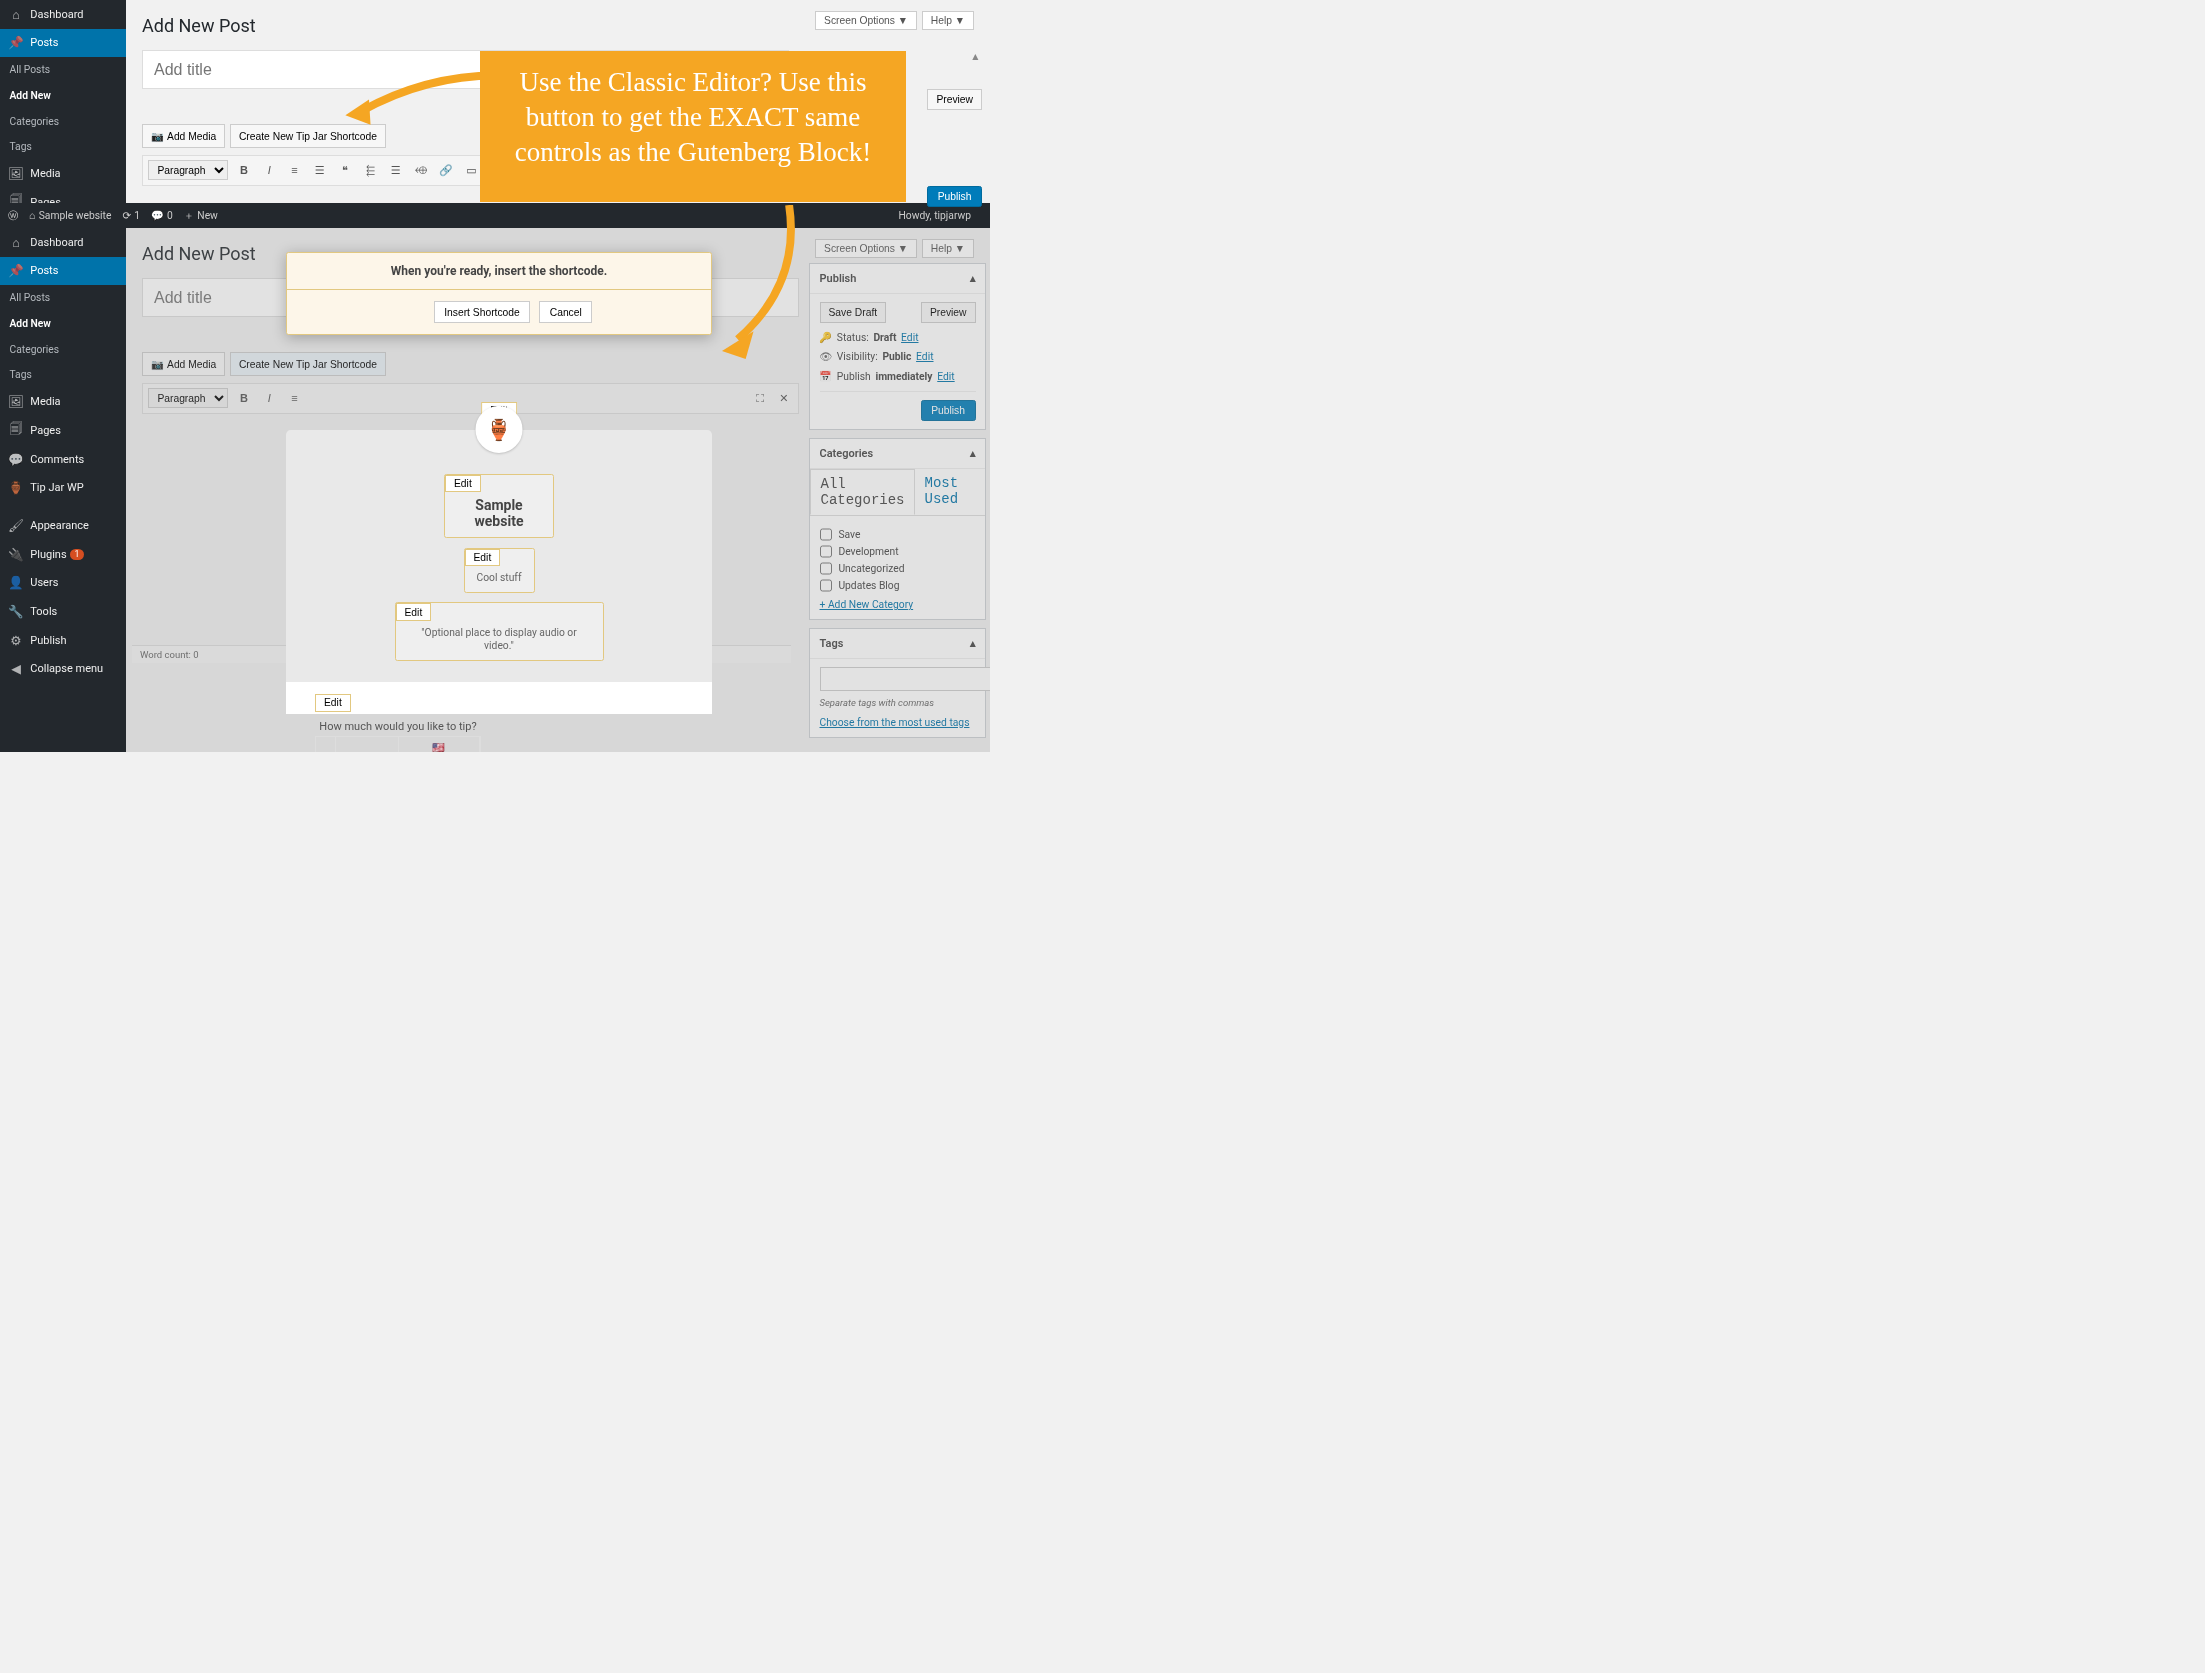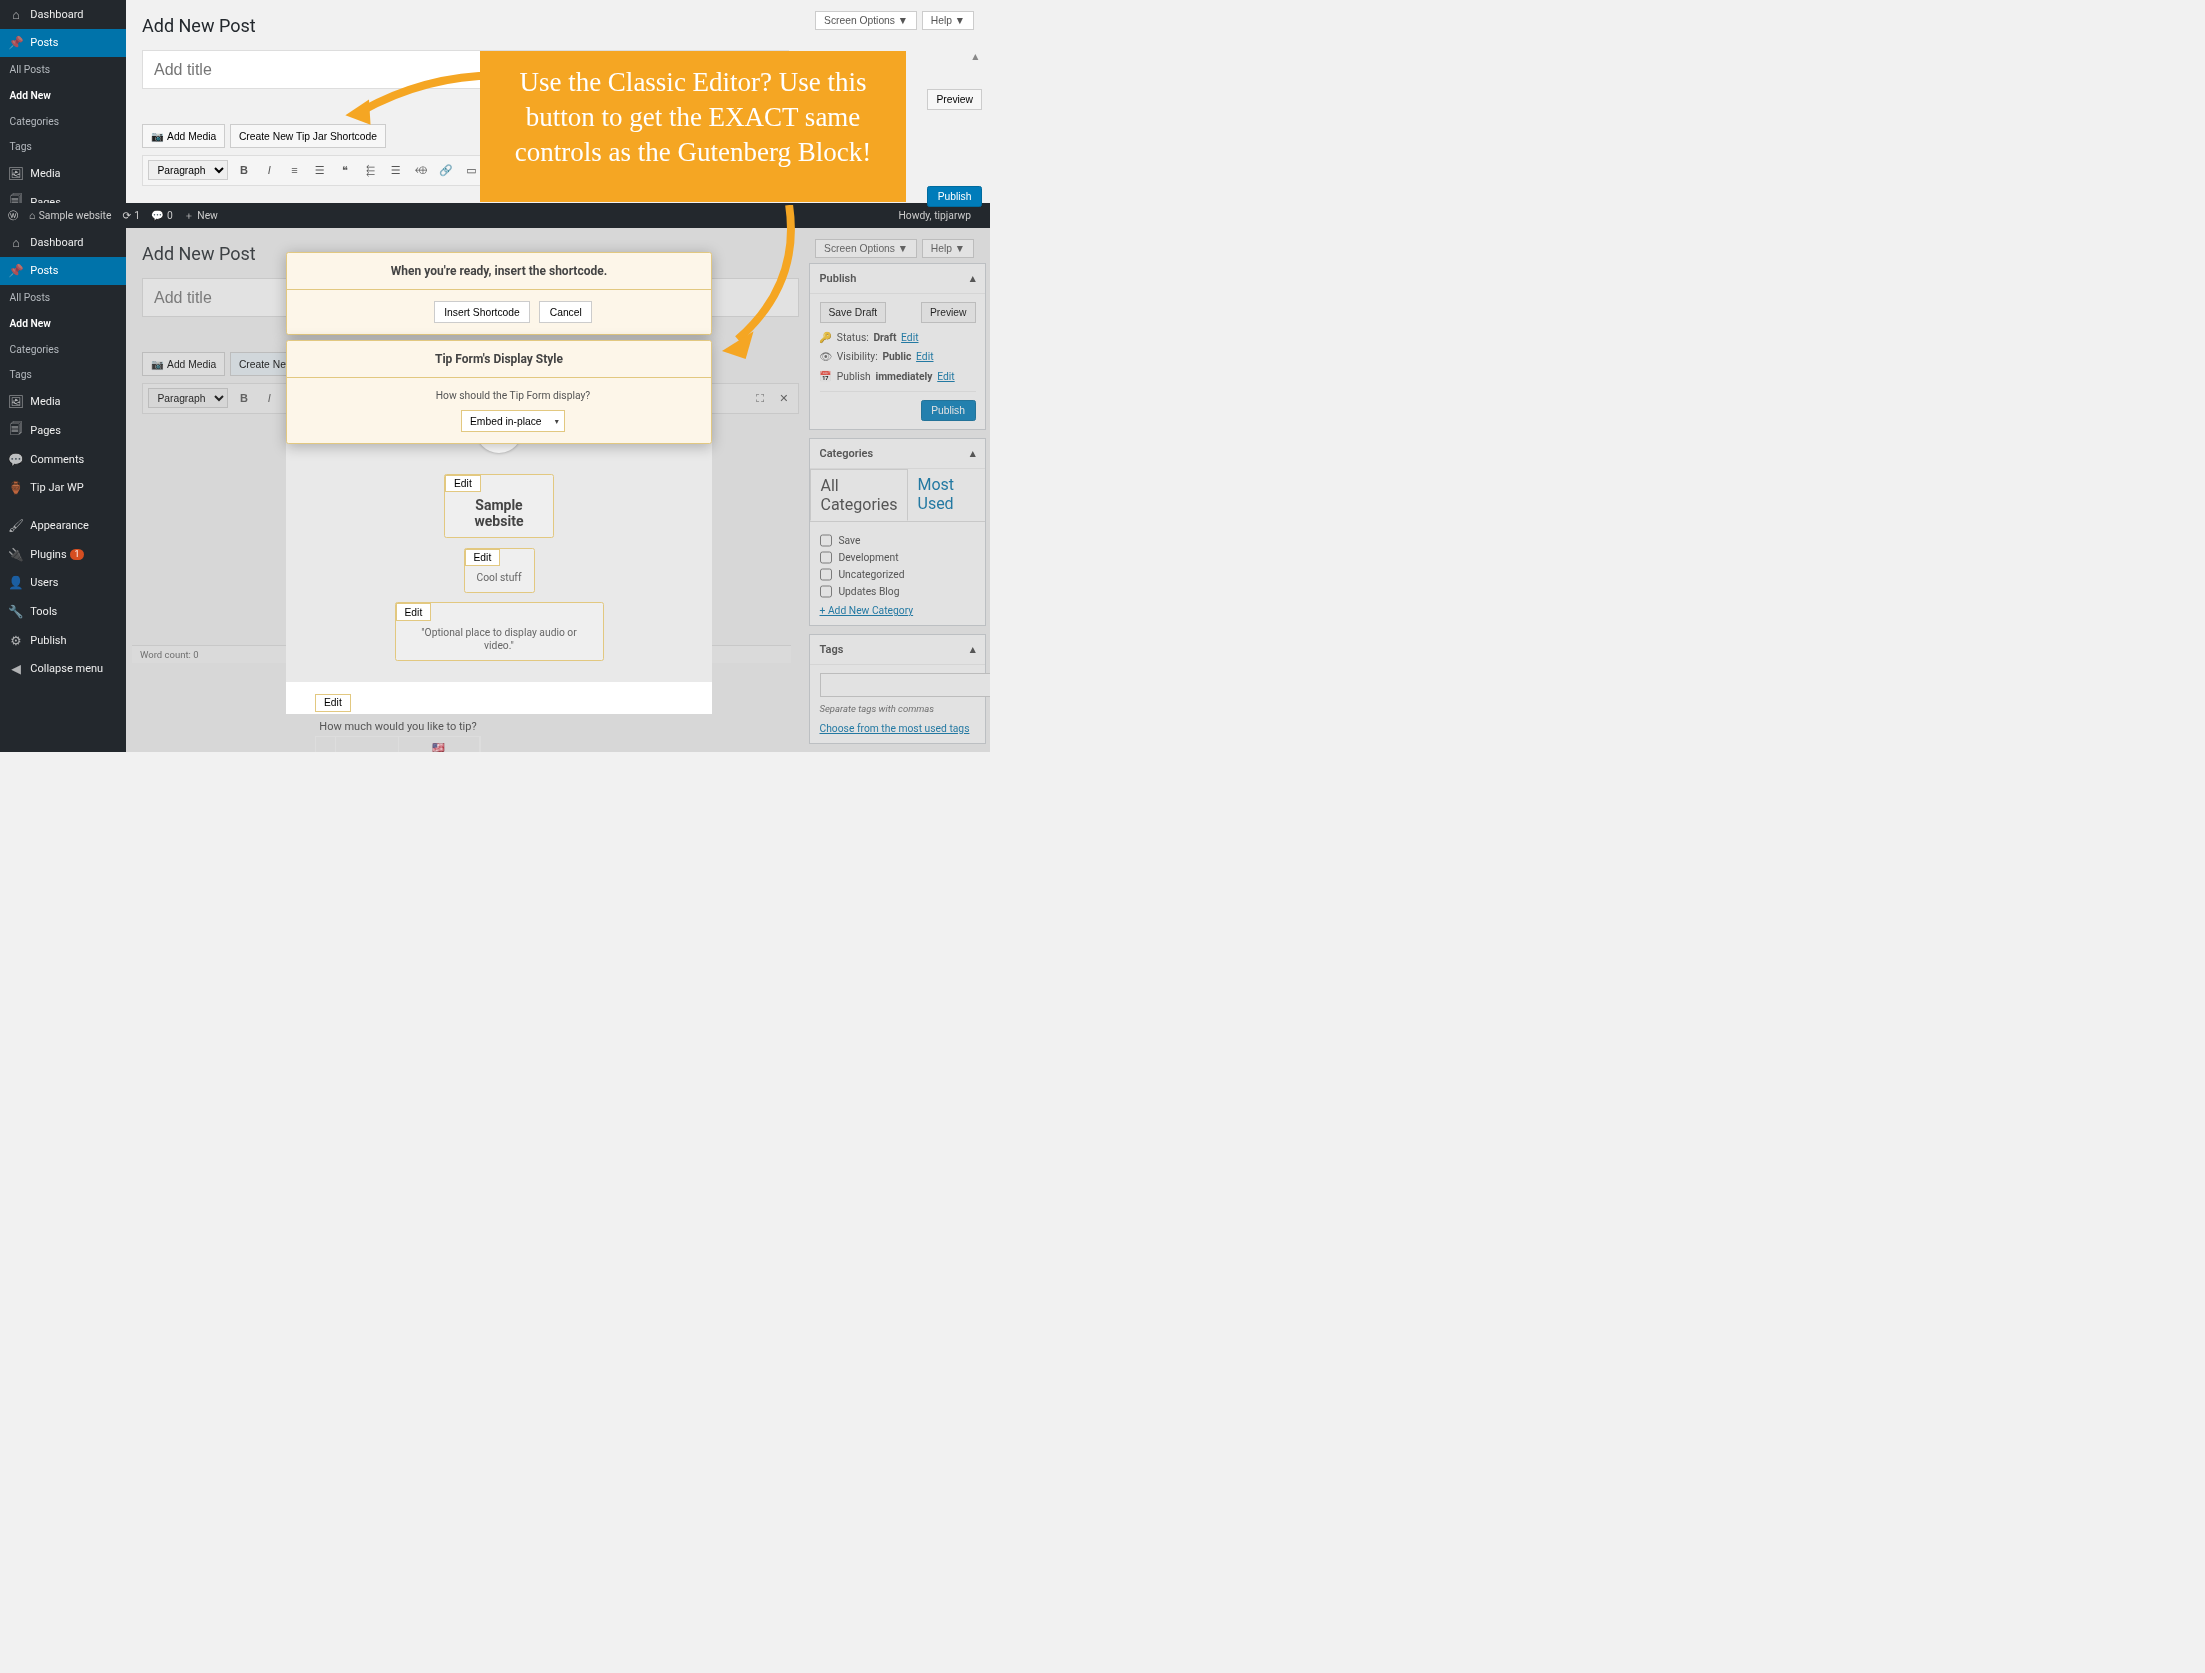--- a/index.html
+++ b/index.html
@@ -37,21 +37,21 @@
 .lower-sidebar { position: absolute; left: 0; top: 228px; width: 126px; bottom: 0; background: #23282d; z-index: 4; }
 .lower-content { position: absolute; left: 126px; top: 228px; right: 0; bottom: 0; padding: 8px 16px; z-index: 3; }
 
 .right-metaboxes { position: absolute; right: 4px; top: 35px; width: 177px; z-index: 6; }
 .metabox { background: #fff; border: 0.8px solid #ccd0d4; margin-bottom: 8px; }
 .metabox h2 { padding: 8px 9.5px; font-size: 11px; font-weight: 600; border-bottom: 0.8px solid #eee; display: flex; justify-content: space-between; align-items: center; }
 .metabox .body { padding: 8px 9.5px; font-size: 10.3px; }
 .metabox .row { display: flex; align-items: center; gap: 4.7px; margin-bottom: 6.3px; }
 .metabox a { color: #0073aa; text-decoration: underline; cursor: pointer; }
 .metabox .tabs { display: flex; border-bottom: 0.8px solid #ddd; }
-.metabox .tabs .tab { padding: 6.3px 9.5px; font-size: 16px; cursor: pointer; }
+.metabox .tabs .tab { padding: 6.3px 9.5px; font-size: 14px; cursor: pointer; font-family: Liberation Mono, monospace; }
 .metabox .tabs .tab.active { border: 0.8px solid #ddd; border-bottom: 0.8px solid #fff; background: #fff; }
 .metabox .tabs .tab:not(.active) { color: #0073aa; }
 .btn-primary { background: #007cba; color: #fff; border: 0.8px solid #006b9e; padding: 4px 9.5px; font-size: 10.3px; cursor: pointer; border-radius: 2.4px; }
 .btn-secondary { background: #f7f7f7; border: 0.8px solid #ccc; padding: 4px 8px; font-size: 10.3px; cursor: pointer; }
 
 .modal-stack { position: absolute; left: 286px; top: 252px; width: 426px; z-index: 60; }
 .modal-card { background: #fdf6e9; border: 0.8px solid #e2c880; border-radius: 2.4px; box-shadow: 0 2.4px 14px rgba(0,0,0,0.25); margin-bottom: 4.7px; }
 .modal-card h3 { text-align: center; padding: 11px; font-size: 12px; font-weight: 700; border-bottom: 0.8px solid #e2c880; color: #444; }
 .modal-card .mbody { padding: 11px; text-align: center; margin-left: 28px; }
 .modal-card .mbody button { background: #fff; border: 0.8px solid #ccc; padding: 4.7px 9.5px; margin: 0 3.2px; font-size: 10.3px; cursor: pointer; }
@@ -350,27 +350,20 @@
 <div class="wordcount-bar">Word count: 0</div>
 
 <div class="modal-stack">
   <div class="modal-card">
     <h3>When you're ready, insert the shortcode.</h3>
     <div class="mbody">
       <button>Insert Shortcode</button>
       <button>Cancel</button>
     </div>
   </div>
-  <div class="modal-card">
-    <h3>Tip Form's Display Style</h3>
-    <div class="mbody">
-      <div style="margin-bottom:8px; color:#555;">How should the Tip Form display?</div>
-      <div class="select-wrap"><select><option>Embed in-place</option></select></div>
-    </div>
-  </div>
 </div>
 
 <div class="preview-card">
   <div style="position:absolute; top:-28px; left:50%; transform:translateX(-50%);"><button class="edit-chip">Edit</button></div>
   <div class="avatar-circle">🏺</div>
   <div class="preview-box" style="width:110px;">
     <div style="text-align:left; margin:-8px -11px 4.7px;"><button class="edit-chip" style="border-radius:0">Edit</button></div>
     <div style="font-size:14px; font-weight:700;">Sample website</div>
   </div>
   <div class="preview-box" style="width:71px;">

